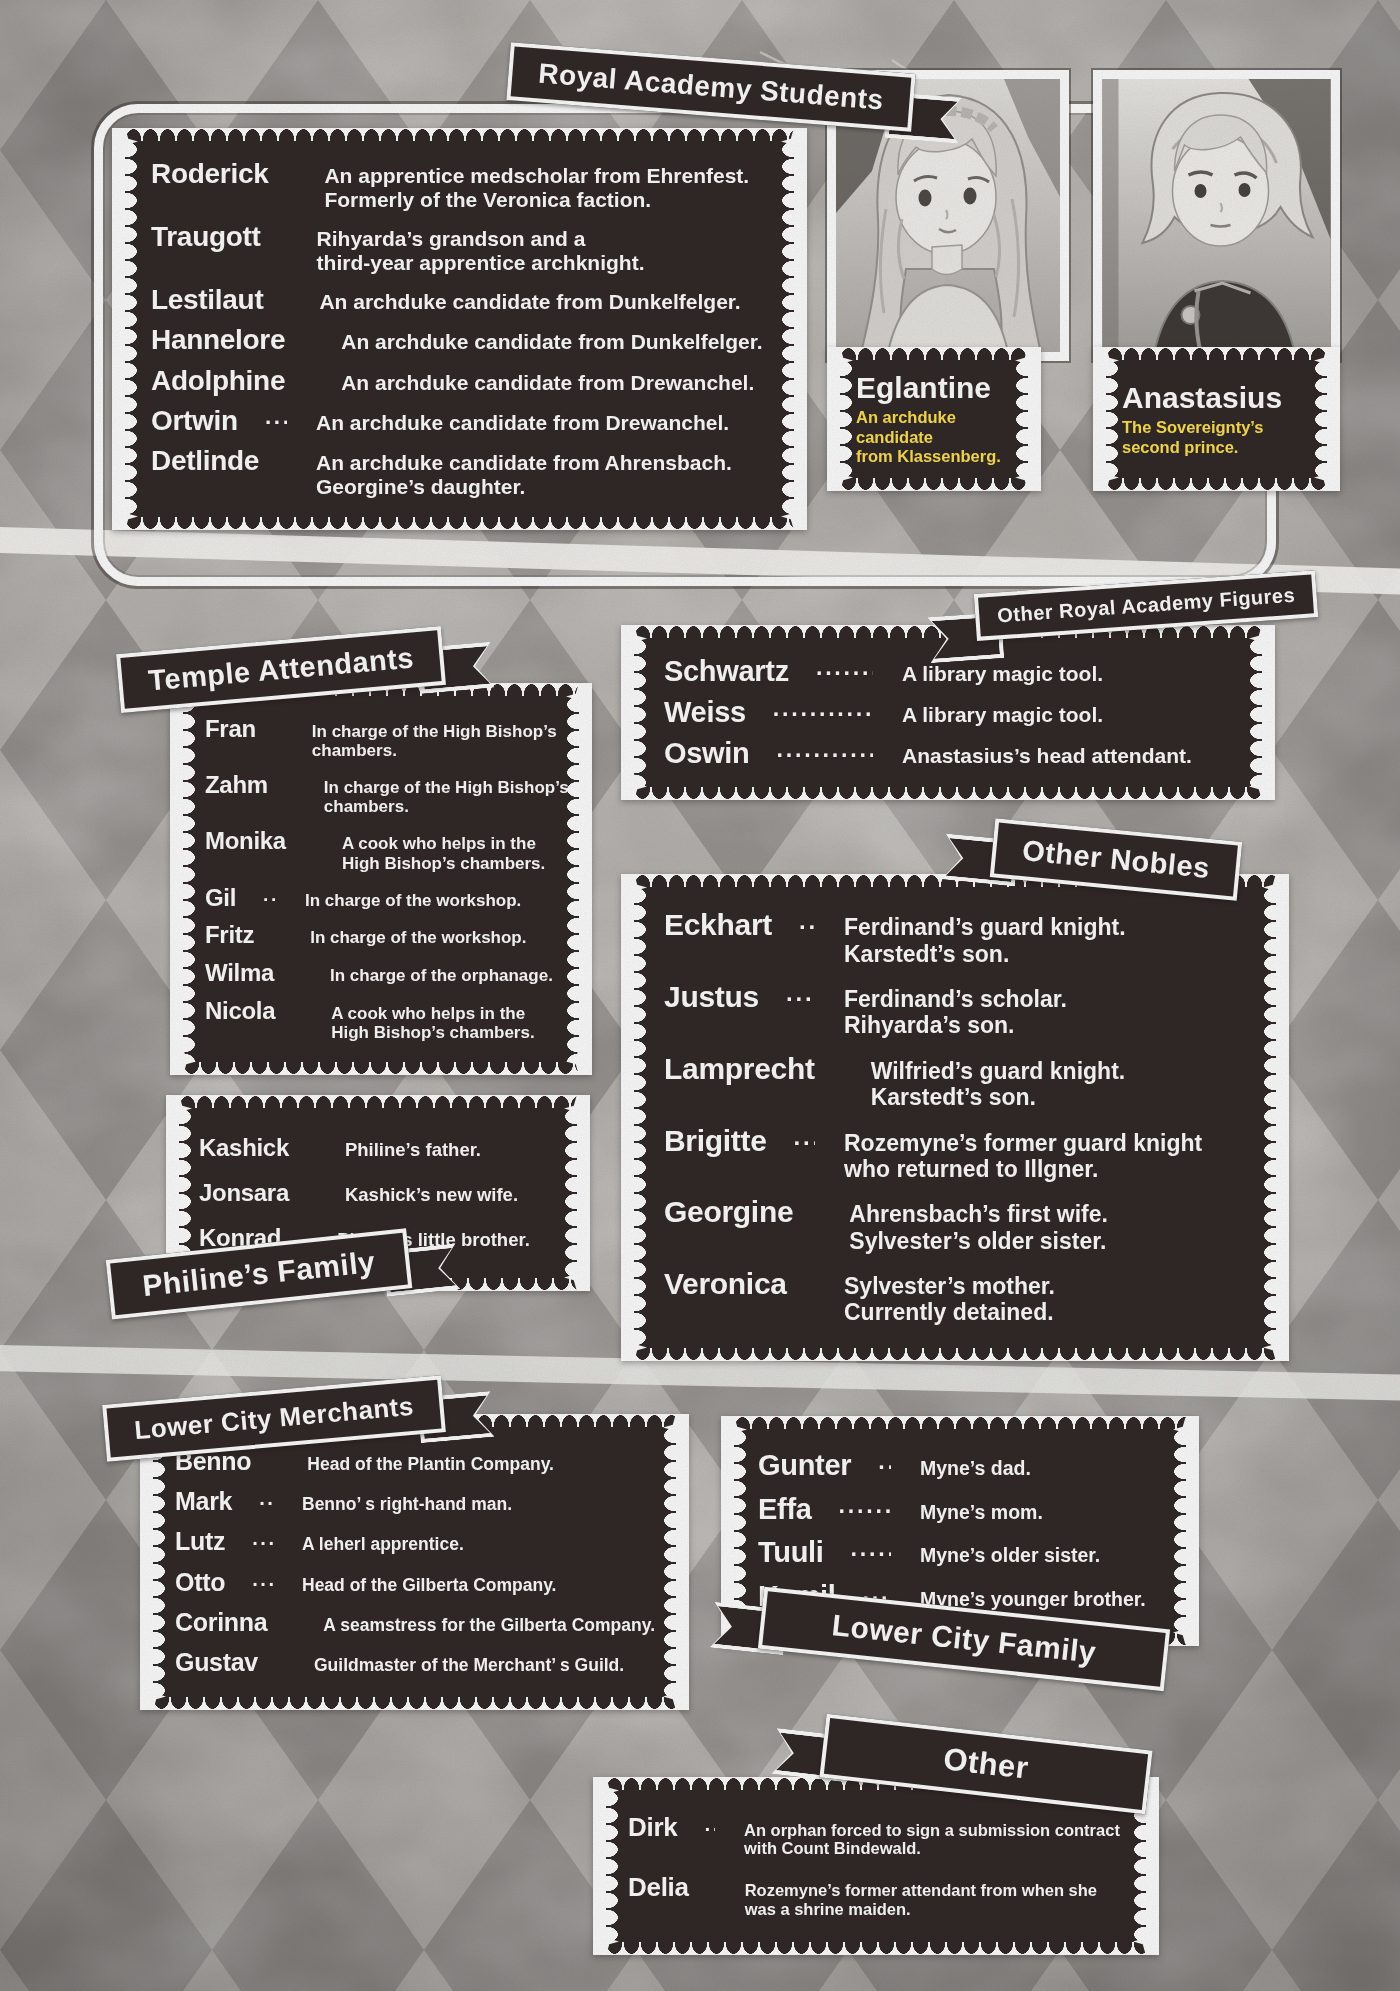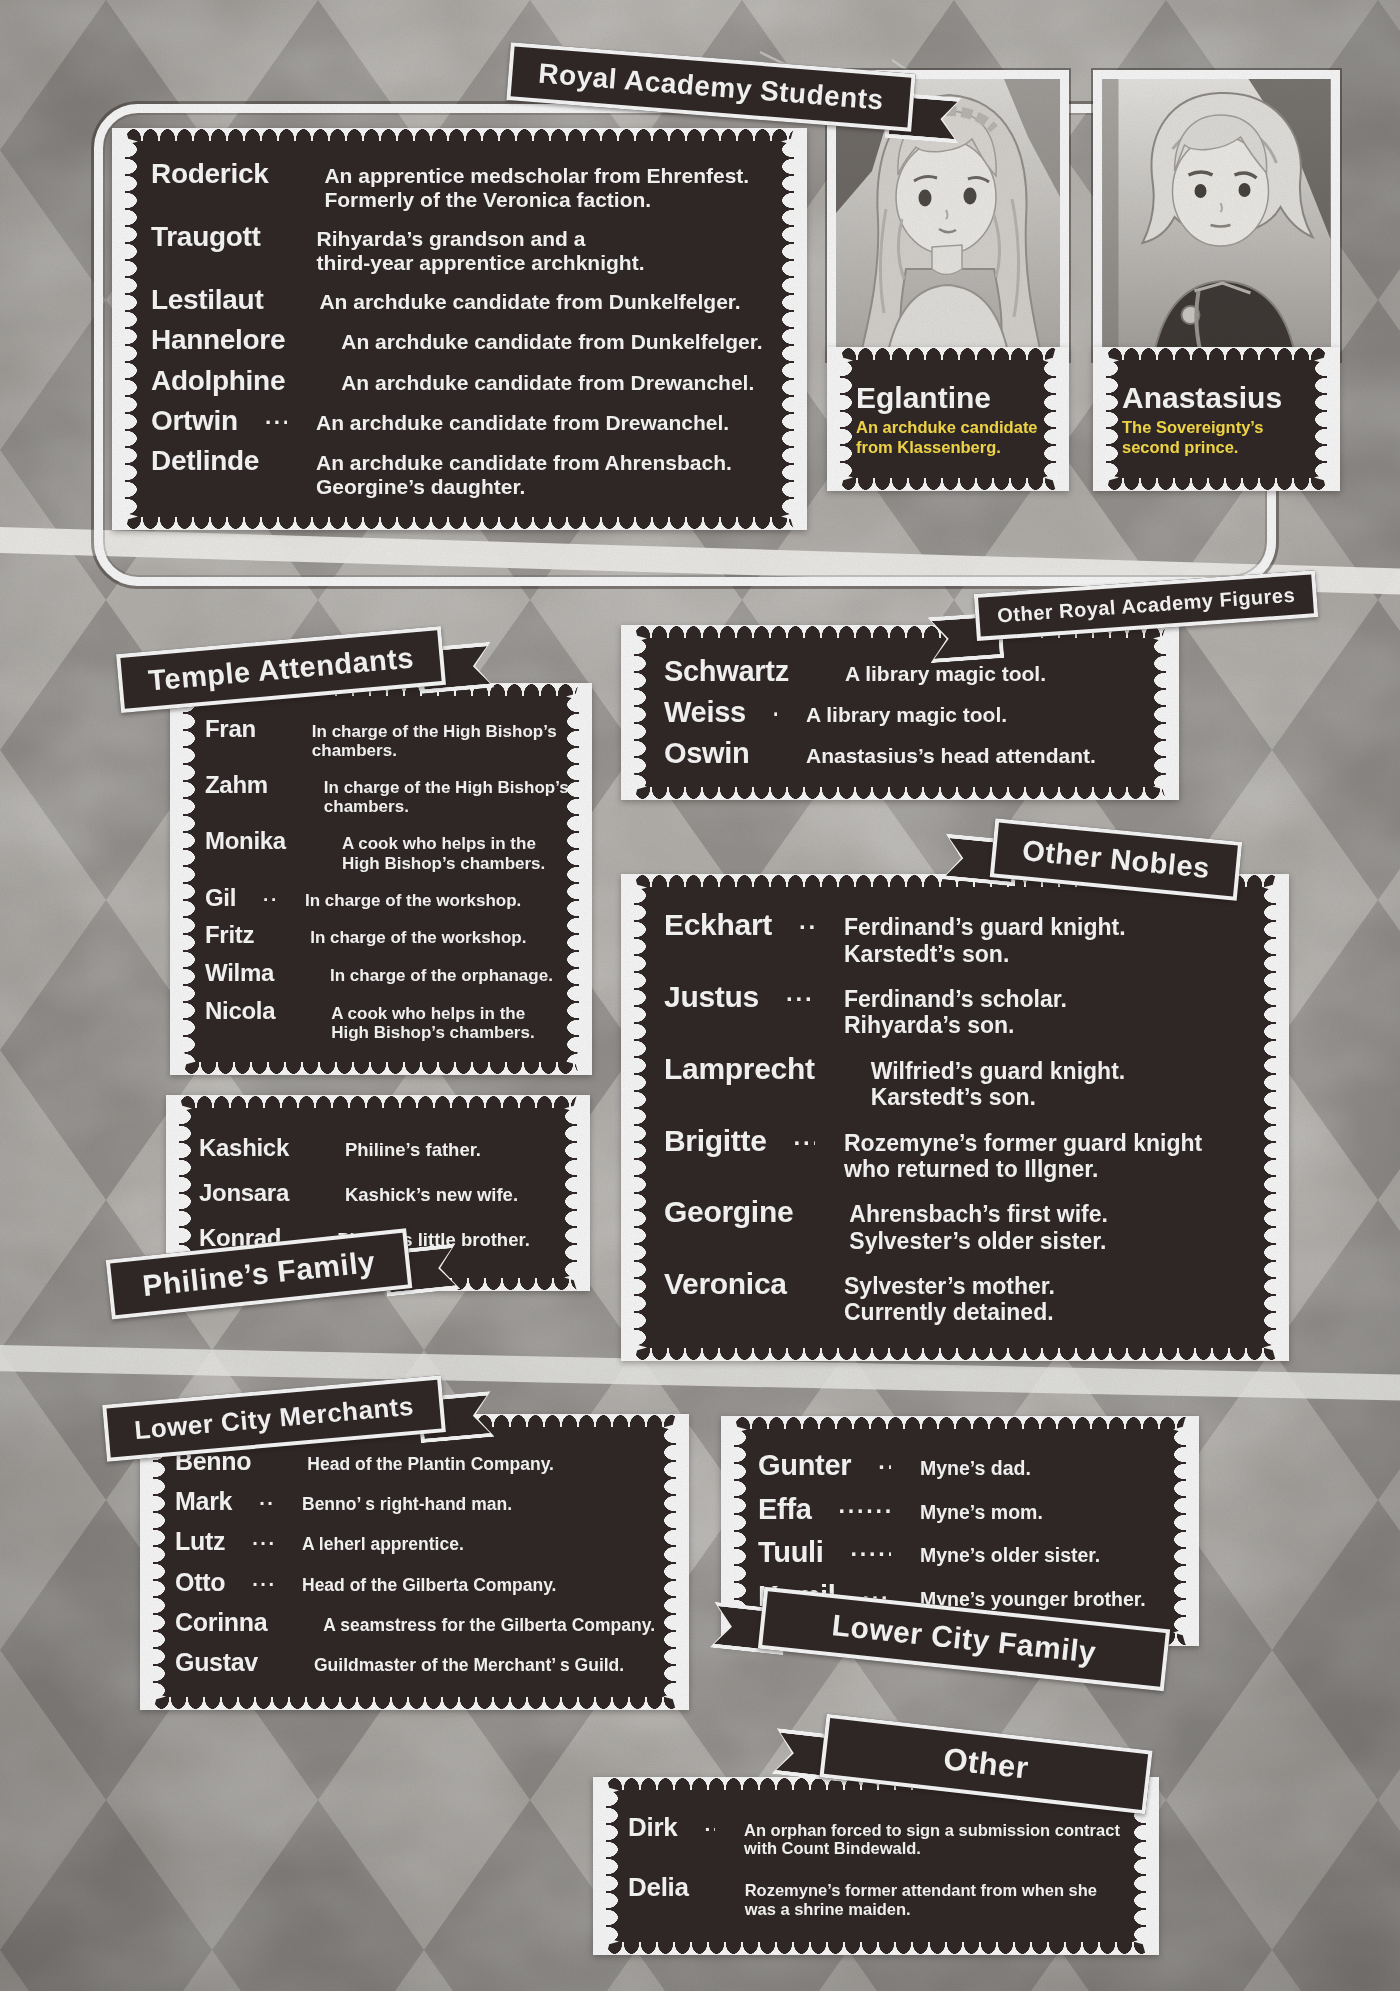--- a/index.html
+++ b/index.html
@@ -207,21 +207,21 @@
       <ellipse cx="142" cy="111" rx="6" ry="7" fill="#45403c"></ellipse>
       <path d="M118 124 q3 6 0 9" stroke="#b5b1ad" stroke-width="2" fill="none"></path>
       <path d="M108 146 q10 3 20 0" stroke="#8a8682" stroke-width="2.5" fill="none"></path>
       <path d="M52 273 C62 226 86 204 120 202 C158 204 182 228 192 273 Z" fill="#3c3733" stroke="#88847f" stroke-width="2"></path>
       <path d="M92 212 L120 204 L148 214" stroke="#b9b6b2" stroke-width="3" fill="none"></path>
       <circle cx="88" cy="236" r="9" fill="#cfccc8" stroke="#7c7874" stroke-width="2"></circle>
       <path d="M96 212 C92 236 94 256 98 273" stroke="#9b9793" stroke-width="4" fill="none"></path>
     </svg>
   </div>
 
-  <div class="stamp capbox" style="left:827px;top:347px;width:242px;height:144px;z-index:5;">
+  <div class="stamp capbox" style="left:827px;top:347px;width:214px;height:144px;z-index:5;">
     <div class="stamp-in" style="--px:16px;">
       <div class="cap-name">Eglantine</div>
       <div class="cap-desc">An archduke candidate
 from Klassenberg.</div>
     </div>
   <span class="corner c-tl"></span>
       <span class="corner c-tr"></span>
       <span class="corner c-bl"></span>
       <span class="corner c-br"></span>
     </div>
@@ -290,21 +290,21 @@
   <span class="corner c-tl"></span>
       <span class="corner c-tr"></span>
       <span class="corner c-bl"></span>
       <span class="corner c-br"></span>
     </div>
   <div class="banner" style="left:118px;top:640px;transform:rotate(-5deg);">
     <span class="band" style="font-size:29px;">Temple Attendants</span>
     <span class="tail tail-r"></span>
   </div>
 
-  <div class="stamp" style="left:621px;top:625px;width:558px;height:175px;">
+  <div class="stamp" style="left:621px;top:625px;width:642px;height:175px;padding-left:12px;">
     <div class="stamp-in" style="--nm:29px;--ds:21px;--dw:330px;--px:30px;">
 
         <div class="row">
           <span class="nm">Schwartz</span>
           <span class="dots"></span>
           <span class="desc">A library magic tool.</span>
         </div>
 
         <div class="row">
           <span class="nm">Weiss</span>

